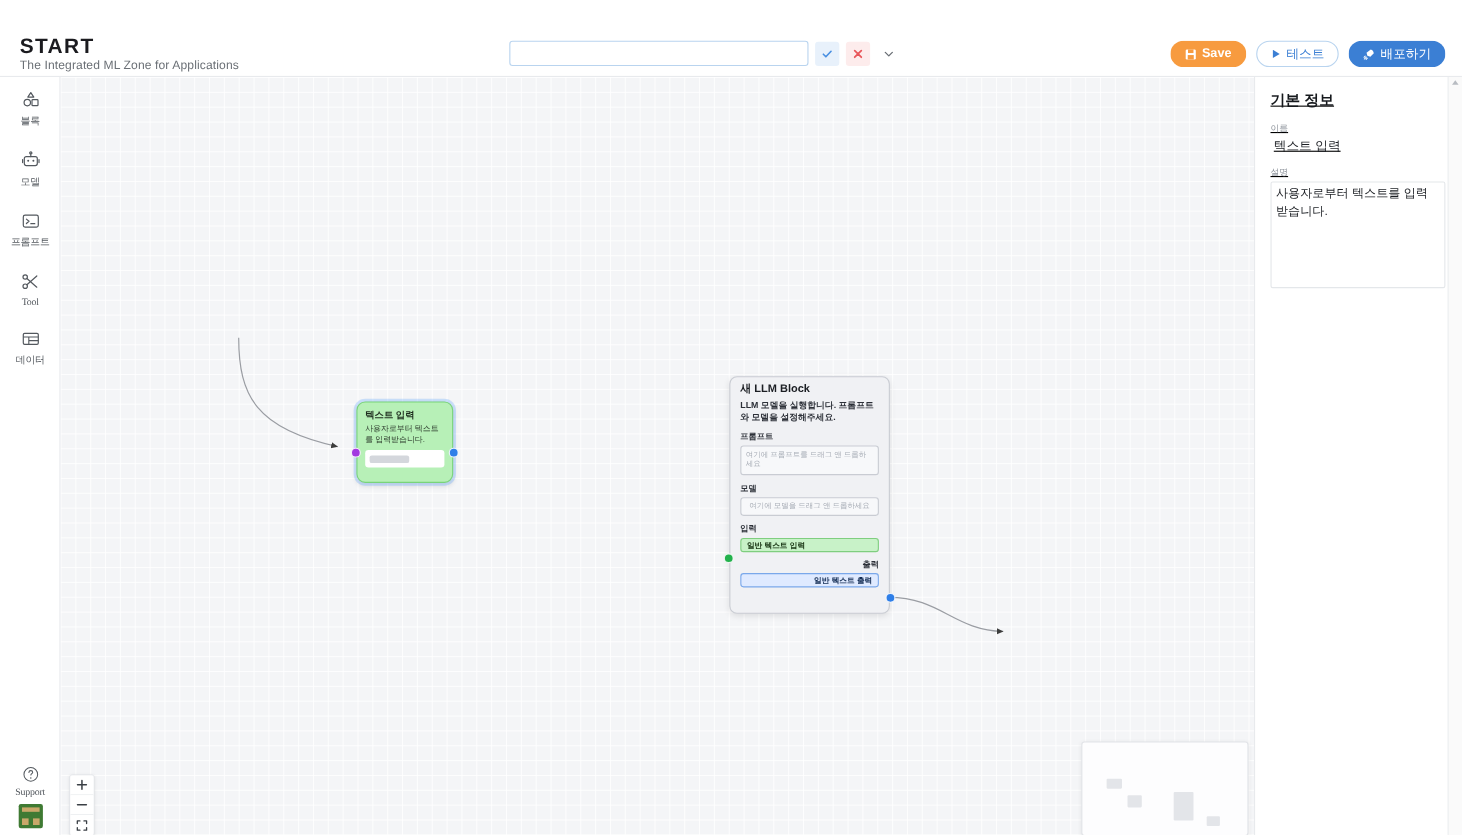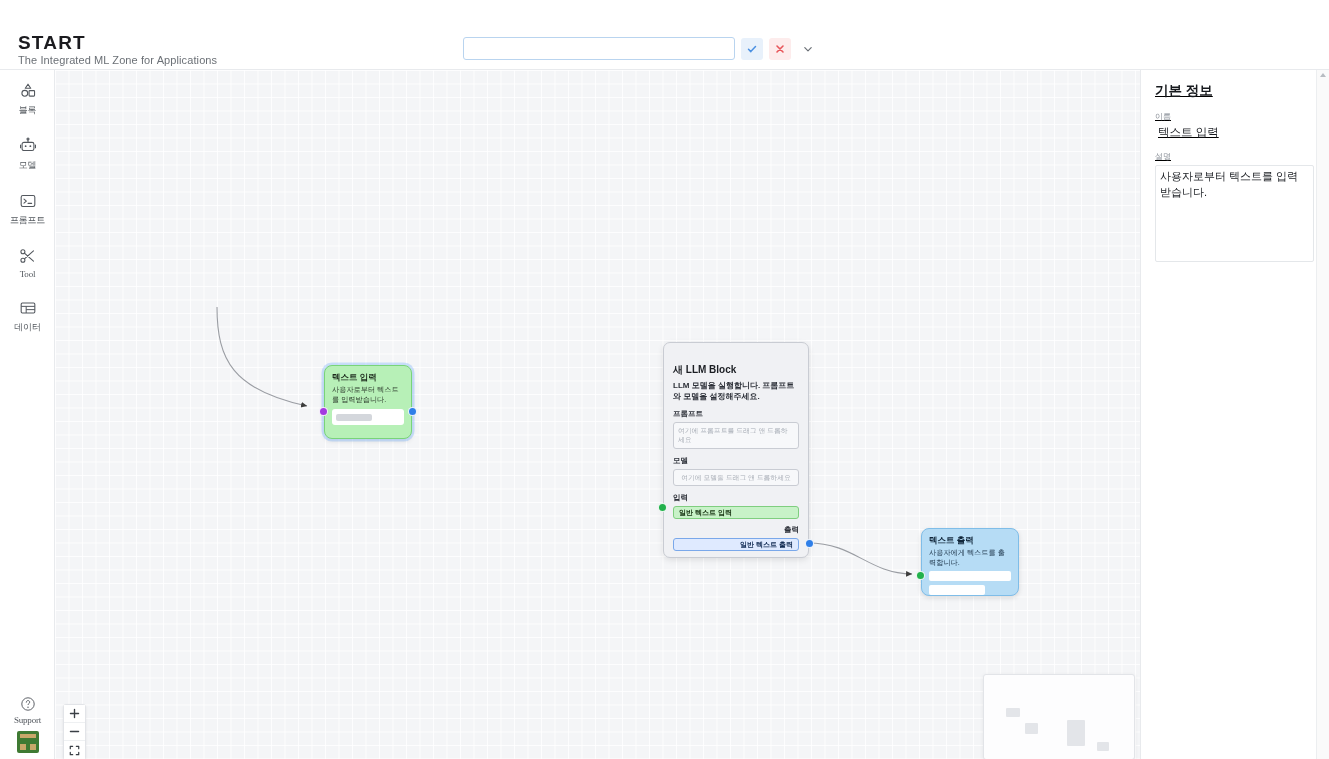--- a/index.html
+++ b/index.html
@@ -142,21 +142,21 @@
   .nd-field {
     margin-top: 5px; height: 16px; background: #fff; border-radius: 3px;
     display: flex; align-items: center; padding: 0 4px;
   }
   .nd-field-bar { width: 57%; height: 7px; background: #d4d7dc; border-radius: 2px; }
 
   
   .node-llm {
     left: 608px; top: 272px; width: 146px; height: 216px;
     background: #f0f1f4; border: 1px solid #c9ccd3; border-radius: 7px;
-    padding: 20px 9px; cursor: grab; box-shadow: 0 2px 6px rgba(0,0,0,.10);
+    padding: 3px 9px; cursor: grab; box-shadow: 0 2px 6px rgba(0,0,0,.10);
   }
   .llm-title { font-size: 10px; font-weight: bold; color: #1b1e23; }
   .llm-desc  { font-size: 8px; color: #2c3038; line-height: 11px; margin-top: 3px; font-weight: bold; }
   .llm-sec-label { font-size: 7.5px; font-weight: bold; color: #2c3038; margin-top: 7px; }
   .llm-drop {
     margin-top: 3px; border: 1px solid #c9ccd3; border-radius: 3px;
     background: #f7f8fa; font-size: 6.8px; color: #a8adb6;
     padding: 3px 4px; line-height: 9px;
   }
   .llm-drop.tall { height: 27px; }
@@ -255,20 +255,43 @@
           <path d="M3 3 L9 9 M9 3 L3 9" fill="none" stroke="#e8575b" stroke-width="1.6" stroke-linecap="round"></path>
         </svg>
       </button>
       <button class="mini-btn chev">
         <svg width="12" height="12" viewBox="0 0 12 12">
           <path d="M2.8 4.6 L6 7.8 L9.2 4.6" fill="none" stroke="#6b7076" stroke-width="1.2" stroke-linecap="round" stroke-linejoin="round"></path>
         </svg>
       </button>
     </div>
 
+    <div class="actions">
+      <button class="btn btn-save">
+        <svg width="11" height="11" viewBox="0 0 12 12">
+          <rect x="1" y="1" width="10" height="10" rx="1.3" fill="#fff"></rect>
+          <rect x="3.3" y="1" width="5.4" height="3.6" fill="#f79b3f"></rect>
+          <rect x="3" y="6.6" width="6" height="4.4" fill="#f79b3f"></rect>
+        </svg>
+        <span>Save</span>
+      </button>
+      <button class="btn btn-test">
+        <svg width="10" height="10" viewBox="0 0 12 12">
+          <path d="M2.6 1.6 L10 6 L2.6 10.4 Z" fill="#3b7fd4"></path>
+        </svg>
+        <span>테스트</span>
+      </button>
+      <button class="btn btn-deploy">
+        <svg width="11" height="11" viewBox="0 0 12 12">
+          <path d="M7.8 1.2c1.6.4 2.8 1.9 3 3.6L7.4 8.2 4.4 7.4 3.6 4.4 7.8 1.2Z" fill="#fff"></path>
+          <path d="M3.4 8.6 L1.4 10.6 M2.3 7.6 L1.1 8.8 M4.4 9.7 L3.2 10.9" stroke="#fff" stroke-width="1" stroke-linecap="round" fill="none"></path>
+        </svg>
+        <span>배포하기</span>
+      </button>
+    </div>
   </div>
 
   <div class="rail">
 
     <div class="rail-item">
       <svg width="20" height="20" viewBox="0 0 22 22">
         <path d="M11 3.5 L14 8 L8 8 Z" fill="none" stroke="#53585e" stroke-width="1.2" stroke-linejoin="round"></path>
         <circle cx="7.5" cy="13.5" r="3.2" fill="none" stroke="#53585e" stroke-width="1.2"></circle>
         <rect x="12.2" y="10.6" width="6" height="6" rx=".8" fill="none" stroke="#53585e" stroke-width="1.2"></rect>
       </svg>
@@ -361,27 +384,20 @@
       <div class="llm-sec-label">입력</div>
       <div class="pill pill-in">일반 텍스트 입력</div>
 
       <div class="llm-out-label">출력</div>
       <div class="pill pill-out">일반 텍스트 출력</div>
 
       <div class="handle h-green" style="left:-6px; top:160px;"></div>
       <div class="handle h-blue" style="right:-6px; top:196px;"></div>
     </div>
 
-    <div class="node node-textout">
-      <div class="ndb-title">텍스트 출력</div>
-      <div class="ndb-desc">사용자에게 텍스트를 출력합니다.</div>
-      <div class="ndb-bar"></div>
-      <div class="ndb-bar b2"></div>
-      <div class="handle h-green" style="left:-6px; top:42px;"></div>
-    </div>
 
     <div class="minimap">
       <div class="mm-node" style="left:22px; top:33px; width:14px; height:9px;"></div>
       <div class="mm-node" style="left:41px; top:48px; width:13px; height:11px;"></div>
       <div class="mm-node" style="left:83px; top:45px; width:18px; height:26px;"></div>
       <div class="mm-node" style="left:113px; top:67px; width:12px; height:9px;"></div>
     </div>
 
     <div class="zoomctl">
       <button>

